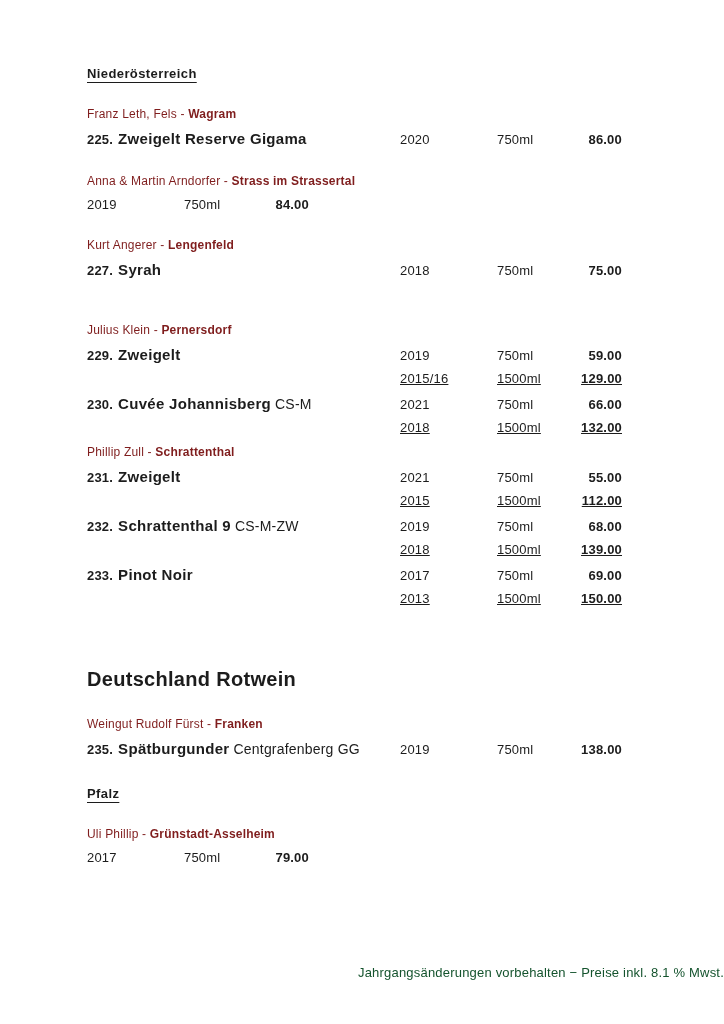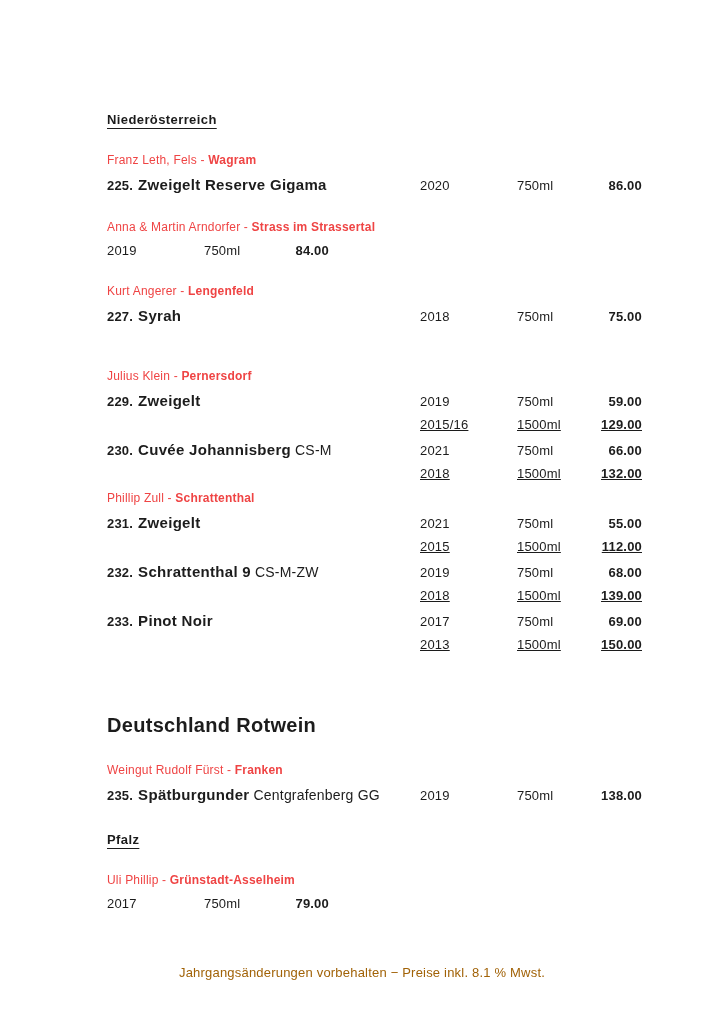--- a/index.html
+++ b/index.html
@@ -15,23 +15,22 @@
     -webkit-font-smoothing: antialiased;
   }
   .page {
     position: relative;
     width: 724px;
     height: 1024px;
     background: #ffffff;
     overflow: hidden;
   }
   .content {
-    padding: 112px 0 0 87px;
+    padding: 66px 0 0 87px;
     width: 535px;
-    margin-left: 20px;
   }
   .subheading {
     font-size: 13px;
     font-weight: 700;
     letter-spacing: 0.4px;
     text-decoration: underline;
     text-underline-offset: 4px;
     text-decoration-thickness: 1px;
   }
   .subheading.gap-pfalz {
@@ -40,21 +39,21 @@
   .main-heading {
     margin-top: 62px;
     font-size: 20px;
     font-weight: 700;
     letter-spacing: 0.3px;
   }
   .producer {
     margin-top: 26px;
     font-size: 12px;
     letter-spacing: 0.2px;
-    color: #ef4444;
+    color: #7f1d1d;
   }
   .producer.gap-xl { margin-top: 44px; }
   .producer.gap-sm { margin-top: 10px; }
   .prod-place { font-weight: 700; }
   .wine-row {
     display: flex;
     align-items: baseline;
     margin-top: 9px;
   }
   .wine-row.variant { margin-top: 7px; text-decoration: underline; }
@@ -77,24 +76,24 @@
     text-align: right;
     font-size: 13px;
     font-weight: 700;
     letter-spacing: 0.2px;
   }
   .footer {
     position: absolute;
     left: 0;
     right: 0;
     bottom: 44px;
-    text-align: center;
-    font-size: 13px;
-    letter-spacing: 0.2px;
-    color: #a16207;
+    text-align: right;
+    font-size: 13px;
+    letter-spacing: 0.2px;
+    color: #14532d;
     margin-top: 24px;
   }
 </style>
 </head>
 <body>
 
 <div class="page">
   <div class="content">
 
     <div class="subheading">Niederösterreich</div>

